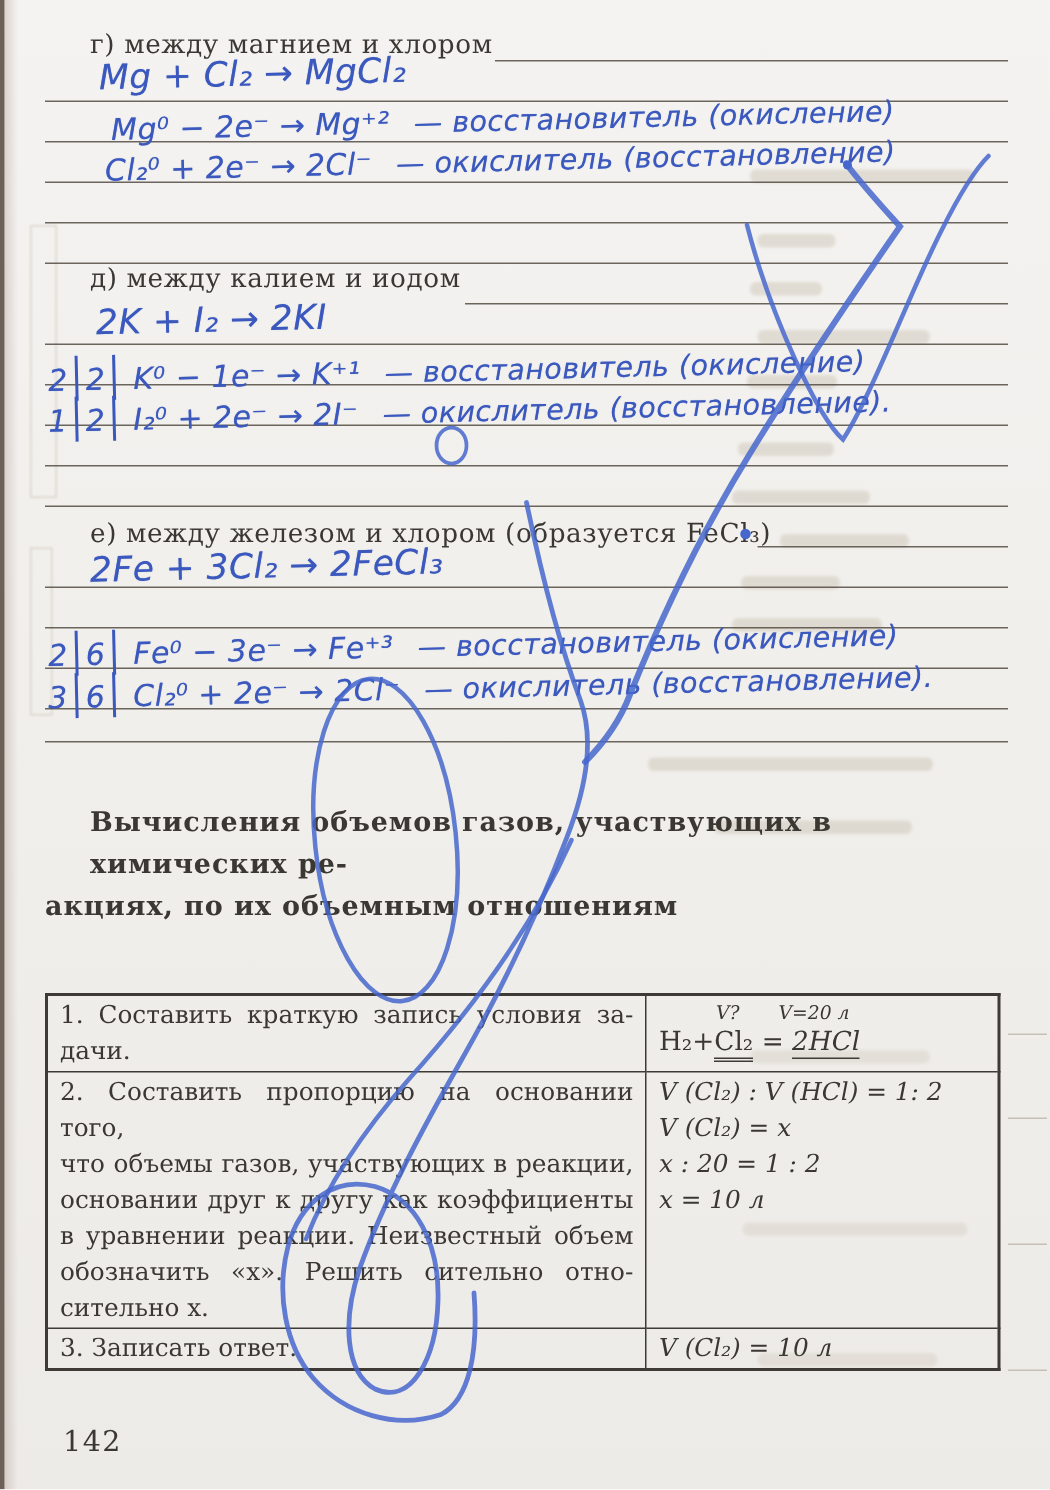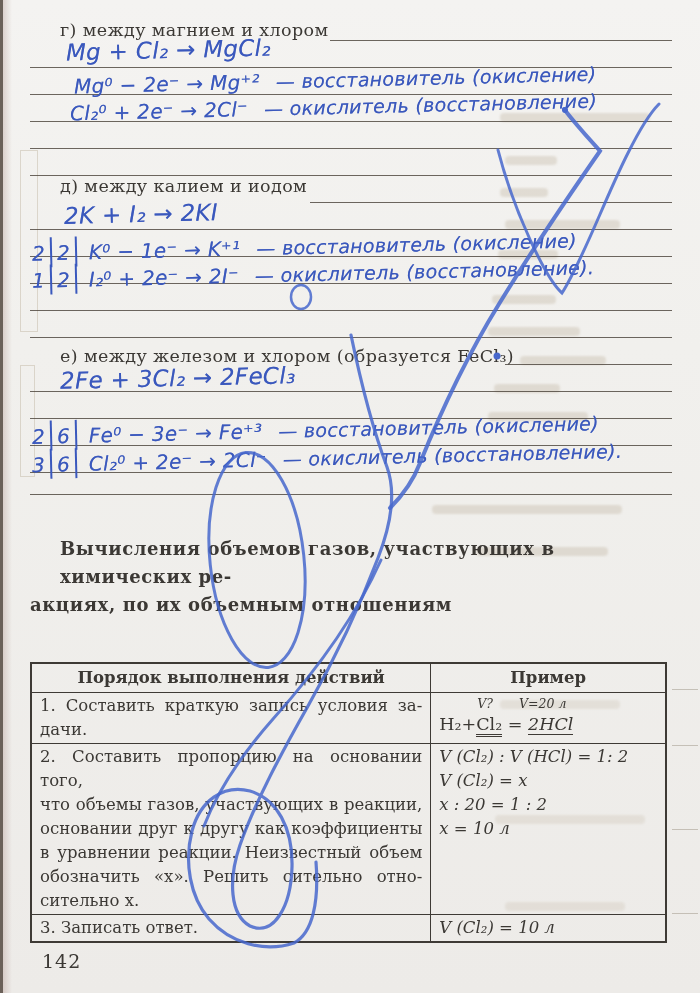--- a/index.html
+++ b/index.html
@@ -136,24 +136,20 @@
     <div>акциях, по их объемным отношениям</div>
   </div>
 
 
   <table class="wtable">
     <colgroup>
         <col class="col-steps">
         <col class="col-ex">
       </colgroup>
     <tbody>
-        <tr>
-      <th>Порядок выполнения действий</th>
-      <th>Пример</th>
-    </tr>
     <tr>
       <td class="steps-cell">
         <div class="just">1. Составить краткую запись условия за-</div>
         <div>дачи.</div>
       </td>
       <td>
         <div class="ann-row">
           <span>V?</span>
           <span>V=20 л</span>
         </div>

